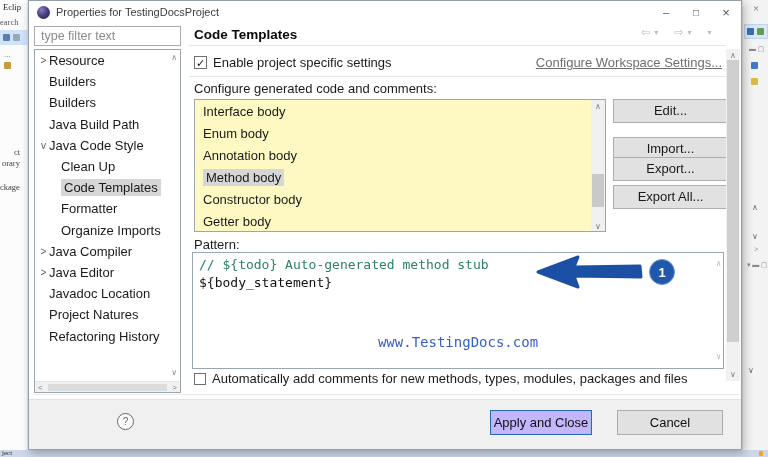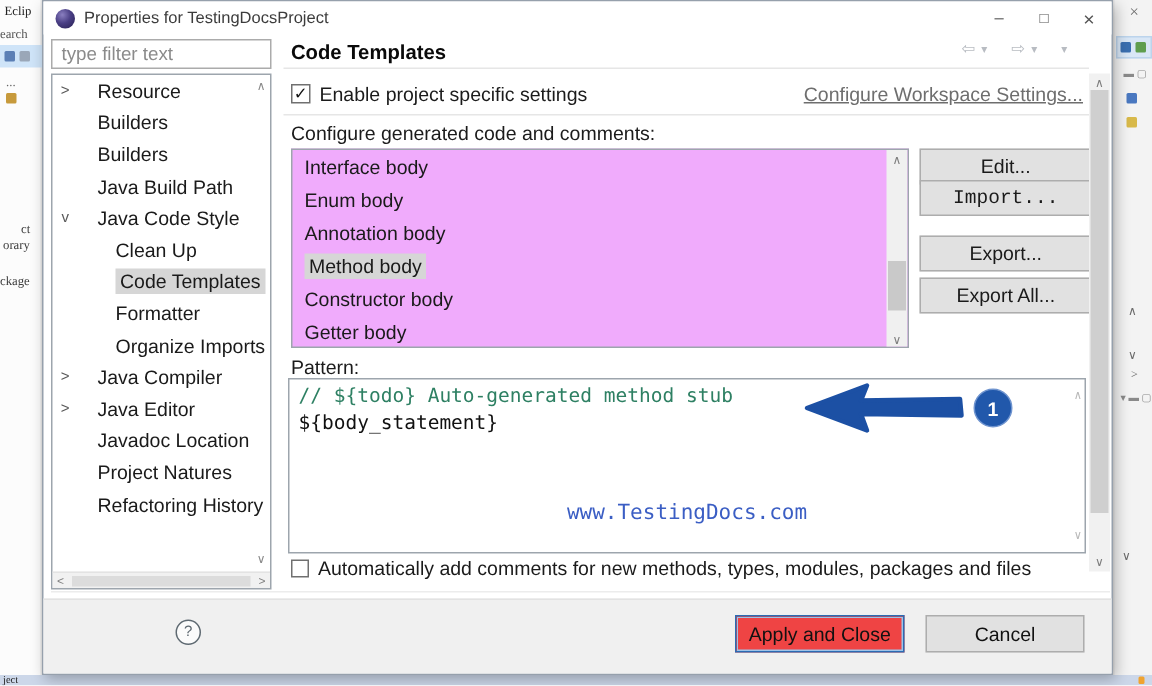--- a/index.html
+++ b/index.html
@@ -31,21 +31,21 @@
   .win-btn { width:30px; height:22px; display:flex; align-items:center; justify-content:center;
              font-size:11px; color:#555; }
 
   
   .filter-input { position:absolute; left:5px; top:25px; width:147px; height:20px; border:1px solid #ababab;
                   font-family:"Liberation Sans",sans-serif; font-size:12.5px; padding:0 6px; color:#444; }
   .filter-input::placeholder { color:#8b8b8b; }
   .treebox { position:absolute; left:5px; top:48px; width:147px; height:344px; border:1px solid #9da5ad; background:#fff; overflow:hidden; }
   .trow { display:flex; align-items:center; height:21.2px; font-size:13px; color:#1a1a1a; cursor:default; }
   .trow .chev { width:11px; margin-left:3px; font-size:10px; color:#5a5a5a; text-align:center; flex:none; }
-  .trow .tlabel { white-space:nowrap;margin-left:16px; }
+  .trow .tlabel { white-space:nowrap; }
   .trow.lvl1 .chev { width:23px; }
   .sel-hl { background:#d6d6d6; padding:1px 3px; }
   .tree-varrow { position:absolute; font-size:8px; color:#8a8a8a; }
   .tree-hscroll { position:absolute; left:0; bottom:0; width:145px; height:11px; background:#f1f1f1; border-top:1px solid #e3e3e3; }
   .tree-hscroll .harr { position:absolute; top:1px; font-size:8px; color:#7d7d7d; }
   .tree-hscroll .hthumb { position:absolute; left:13px; right:13px; top:2px; height:7px; background:#dcdcdc; }
 
   
   .main-heading { position:absolute; left:165px; top:26px; font-size:13.5px; font-weight:bold; color:#0a0a0a; }
   .nav-cluster { position:absolute; left:612px; top:25px; display:flex; align-items:center; color:#b8bcc2; }
@@ -53,21 +53,21 @@
   .nav-arrow { font-size:11px; }
   .nav-drop { font-size:8px; }
   .nav-gap { width:8px; }
   .hrline { position:absolute; height:1px; background:#e6e6e6; }
 
   .cb-box { position:absolute; width:13px; height:13px; border:1px solid #707070; background:#fff;
             font-size:11px; line-height:12px; text-align:center; color:#111; }
   .cb-label { position:absolute; font-size:13px; color:#1b1b1b; white-space:nowrap; }
   .ws-link { position:absolute; right:19px; top:54px; font-size:13px; color:#6e6e6e; text-decoration:underline; white-space:nowrap; cursor:pointer; }
 
-  .listbox { position:absolute; left:165px; top:98px; width:412px; height:133px; border:1px solid #9da5ad; background:#f0abfc; overflow:hidden; }
+  .listbox { position:absolute; left:165px; top:98px; width:412px; height:133px; border:1px solid #9da5ad; background:#fef9c3; overflow:hidden; }
   .lrow { height:22px; display:flex; align-items:center; padding-left:8px; font-size:13px; color:#1a1a1a; }
   .vscroll { position:absolute; top:0; right:0; width:14px; background:#f0f0f0; }
   .vscroll .sarr { position:absolute; left:0; width:100%; text-align:center; font-size:8px; color:#7d7d7d; }
   .vscroll .vthumb { position:absolute; left:1px; width:12px; background:#c9c9c9; }
 
   .side-btn { position:absolute; left:584px; width:115px; height:24px; background:#e1e1e1; border:1px solid #adadad;
               font-family:"Liberation Sans",sans-serif; font-size:13px; color:#1a1a1a; text-align:center; line-height:22px; cursor:pointer; }
 
   .pattern-label { position:absolute; left:165px; top:236px; font-size:13px; color:#1b1b1b; }
   .patternbox { position:absolute; left:163px; top:251px; width:532px; height:117px; border:1px solid #9da5ad; background:#fff;
@@ -85,21 +85,21 @@
   .dlg-scroll { position:absolute; left:697px; top:48px; width:14px; height:332px; background:#f1f1f1; }
   .dlg-scroll .sarr { position:absolute; left:0; width:100%; text-align:center; font-size:8px; color:#7d7d7d; }
   .dlg-scroll .vthumb { position:absolute; left:1px; width:12px; top:11px; height:282px; background:#cfcfcf; }
 
   
   .footer { position:absolute; left:0; top:398px; width:712px; height:50px; background:#f0f0f0; border-top:1px solid #e2e2e2; }
   .help-btn { position:absolute; left:88px; top:13px; width:17px; height:17px; border:1px solid #5f6a72; border-radius:50%;
               font-size:10px; color:#5f6a72; text-align:center; line-height:15px; cursor:pointer; background:#fbfbfb; }
   .btn { position:absolute; top:10px; height:25px; font-family:"Liberation Sans",sans-serif; font-size:13px; color:#111;
          text-align:center; line-height:23px; cursor:pointer; }
-  .btn-apply { left:461px; width:113px; background:#ef4444; border:1px solid #2b6cb3; box-shadow:inset 0 0 0 1px #9ec3e8; }
+  .btn-apply { left:461px; width:102px; background:#c4b5fd; border:1px solid #2b6cb3; box-shadow:inset 0 0 0 1px #9ec3e8; }
   .btn-cancel { left:588px; width:106px; background:#e1e1e1; border:1px solid #adadad; }
 </style>
 </head>
 <body>
 
 <div id="stage">
 
   <div class="abs bg-left">
     <div class="bg-frag" style="left:3px;top:2px;color:#222;">Eclip</div>
     <div class="bg-frag" style="left:0;top:17px;color:#555;">earch</div>
@@ -253,21 +253,21 @@
           <span>Getter body</span>
         </div>
       <div class="vscroll" style="height:133px;">
         <span class="sarr" style="top:2px;">∧</span>
         <span class="sarr" style="bottom:2px;">∨</span>
         <div class="vthumb" style="top:74px;height:33px;"></div>
       </div>
     </div>
 
     <div class="side-btn" style="top:98px;">Edit...</div>
-    <div class="side-btn" style="top:119px;font-family:Liberation Mono, monospace;">Import...</div>
+    <div class="side-btn" style="top:136px;">Import...</div>
     <div class="side-btn" style="top:156px;">Export...</div>
     <div class="side-btn" style="top:184px;">Export All...</div>
 
     <div class="pattern-label">Pattern:</div>
     <div class="patternbox">
       <div class="pline-comment">// ${todo} Auto-generated method stub</div>
       <div class="pline-code">${body_statement}</div>
       <div class="watermark">www.TestingDocs.com</div>
       <span class="pat-arr" style="top:2px;">∧</span>
       <span class="pat-arr" style="bottom:2px;">∨</span>

